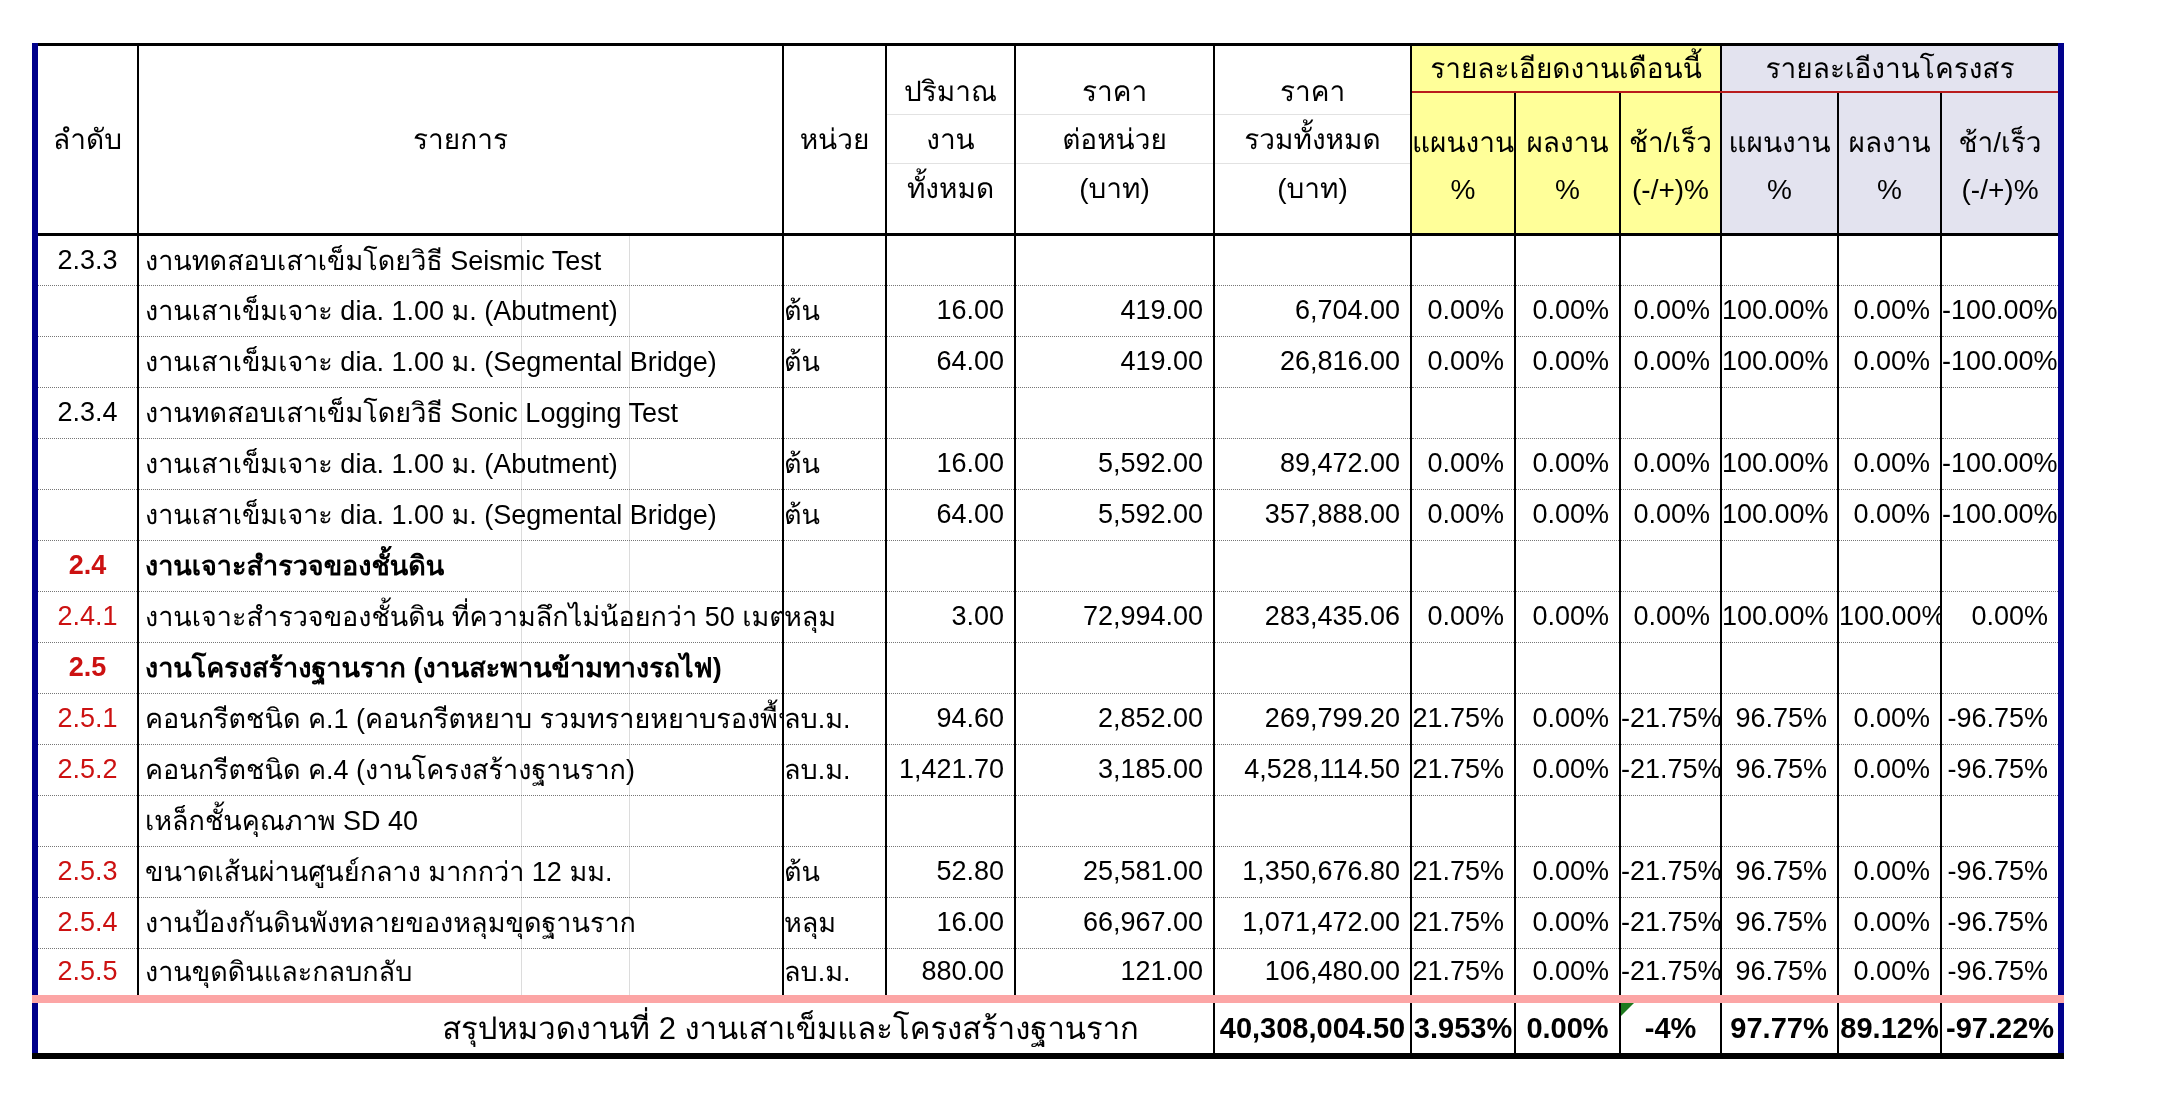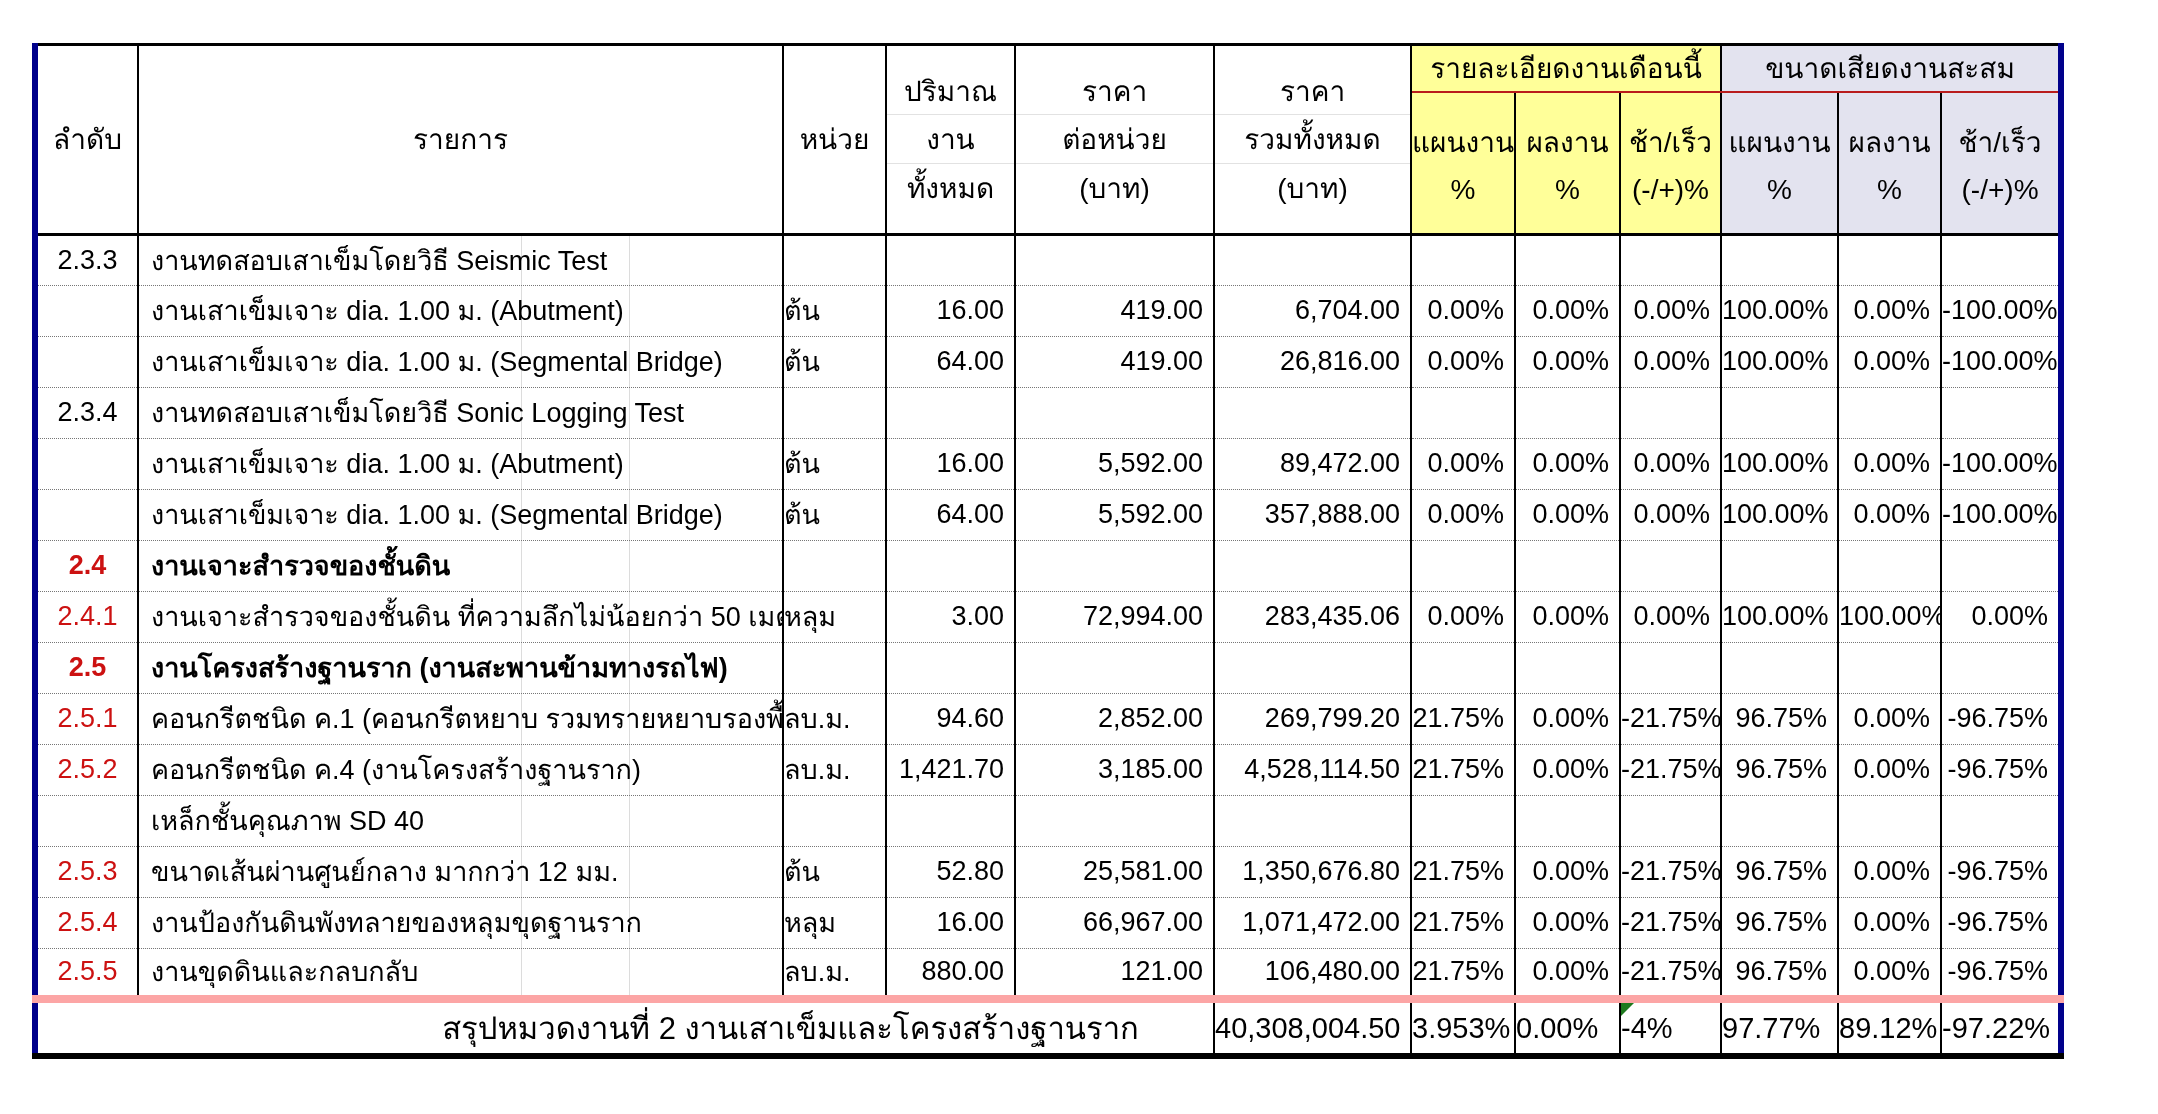--- a/index.html
+++ b/index.html
@@ -27,33 +27,33 @@
   th.sub-l{background:var(--header-lavender);}
   .l3{display:flex;flex-direction:column;height:145px;}
   .l3 span{flex:1;display:flex;align-items:center;justify-content:center;}
   .l3 span + span{border-top:1px solid #E2E2E2;}
   .l2{display:flex;flex-direction:column;height:96px;justify-content:space-around;padding:22px 0;}
   
   tbody tr{height:51px;}
   tbody td{border-top:1px dotted #767676;border-bottom:1px dotted #767676;font-size:27px;}
   tbody td.c-no{text-align:center;}
   tbody td.c-no.red{color:var(--accent-red);}
-  tbody td.c-item{text-align:left;padding:0 12px;
+  tbody td.c-item{text-align:left;padding:0 6px;
       background-image:linear-gradient(var(--grid-faint),var(--grid-faint)),
                        linear-gradient(var(--grid-faint),var(--grid-faint));
       background-repeat:no-repeat;background-size:1px 100%,1px 100%;
       background-position:382px 0,490px 0;}
   tbody td.c-unit{text-align:left;}
   tbody td.c-num,tbody td.c-pct{text-align:right;padding-right:10px;}
   tbody tr td.b{font-weight:bold;}
   
   tfoot tr{height:52px;}
   tfoot td{border-top:8px solid #fca5a5;font-size:29px;}
   td.s-label{text-align:center;font-size:31px;padding-left:330px;}
-  td.s-v{text-align:left;font-weight:normal;position:relative;}
+  td.s-v{text-align:center;font-weight:bold;position:relative;}
   .green-flag{position:absolute;left:0;top:0;width:0;height:0;
       border-top:13px solid var(--flag-green);border-right:13px solid transparent;}
 </style>
 </head>
 <body>
 
 <div class="canvas">
   <table class="sheet">
     <colgroup>
       <col style="width:103px">
@@ -89,21 +89,21 @@
             </div>
         </th>
         <th rowspan="2" class="spanfull">
           <div class="l3">
               <span>ราคา</span>
               <span>รวมทั้งหมด</span>
               <span>(บาท)</span>
             </div>
         </th>
         <th colspan="3" class="sec-month">รายละเอียดงานเดือนนี้</th>
-        <th colspan="3" class="sec-cum">ขนาดเสียดงานสะสม</th>
+        <th colspan="3" class="sec-cum">รายละเอีงานโครงสร</th>
       </tr>
       <tr class="hB">
         <th class="sub-y">
             <div class="l2">
               <span>แผนงาน</span>
               <span>%</span>
             </div>
           </th>
         <th class="sub-y">
             <div class="l2">

